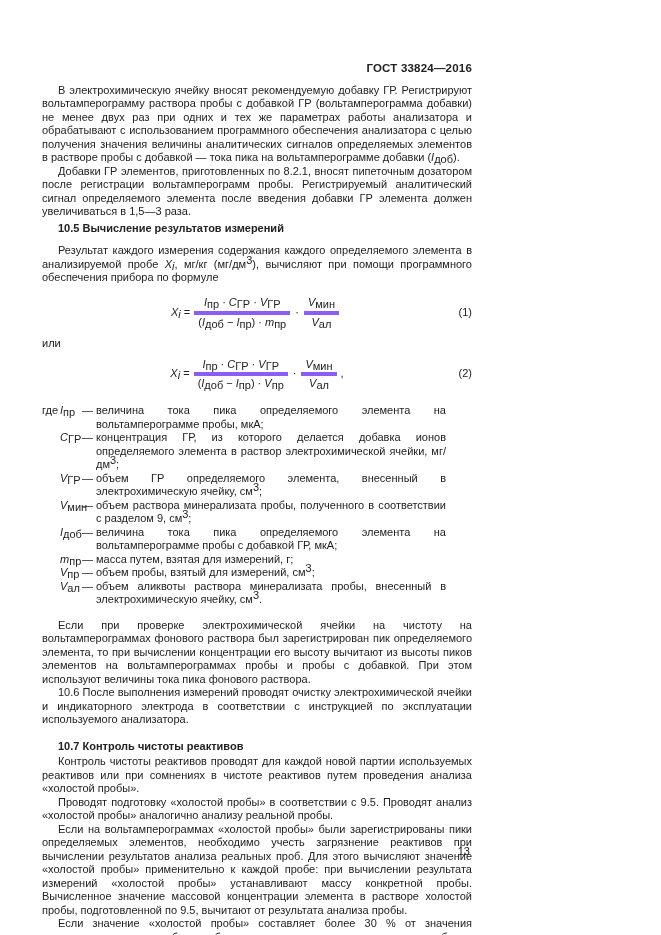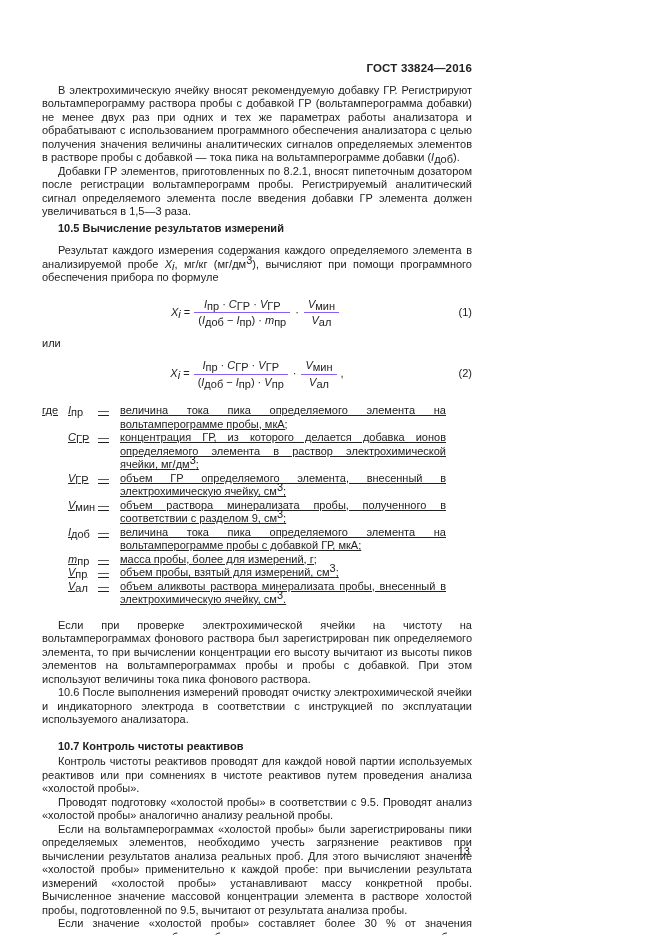--- a/index.html
+++ b/index.html
@@ -61,39 +61,38 @@
     justify-content:space-between;
   }
   .frac{
     display:inline-block;
     text-align:center;
     vertical-align:middle;
   }
   .frac .num{
     display:block;
     padding:0 4px 1px 4px;
-    border-bottom:1px solid #8b5cf6;
+    border-bottom:4px solid #8b5cf6;
   }
   .frac .den{
     display:block;
     padding:1px 4px 0 4px;
   }
   .f-mult{padding:0 1px;}
   .f-number{
     position:absolute;
     right:0;top:50%;
     transform:translateY(-50%);
   }
   
   .defs{margin-top:12px;}
   .def-row{
     display:grid;
     grid-template-columns:18px 22px 14px 1fr;
-    column-gap:8px;
-    text-decoration:underline;
+    column-gap:0;
   }
   .def-pre{white-space:nowrap;}
   .def-term{white-space:nowrap;}
   .def-dash{text-align:left;}
   .def-text{
     text-align:justify;
     text-align-last:left;
     padding-right:26px;
   }
   .page-number{
@@ -179,21 +178,21 @@
     <div class="def-row">
       <span class="def-pre"></span>
       <span class="def-term"><span class="it">I</span><sub>доб</sub></span>
       <span class="def-dash">—</span>
       <span class="def-text"><span>величина тока пика определяемого элемента на вольтамперограмме пробы с добавкой ГР, мкА;</span></span>
     </div>
     <div class="def-row">
       <span class="def-pre"></span>
       <span class="def-term"><span class="it">m</span><sub>пр</sub></span>
       <span class="def-dash">—</span>
-      <span class="def-text"><span>масса пробы, более для измерений, г;</span></span>
+      <span class="def-text"><span>масса путем, взятая для измерений, г;</span></span>
     </div>
     <div class="def-row">
       <span class="def-pre"></span>
       <span class="def-term"><span class="it">V</span><sub>пр</sub></span>
       <span class="def-dash">—</span>
       <span class="def-text"><span>объем пробы, взятый для измерений, см</span><sup>3</sup><span>;</span></span>
     </div>
     <div class="def-row">
       <span class="def-pre"></span>
       <span class="def-term"><span class="it">V</span><sub>ал</sub></span>

